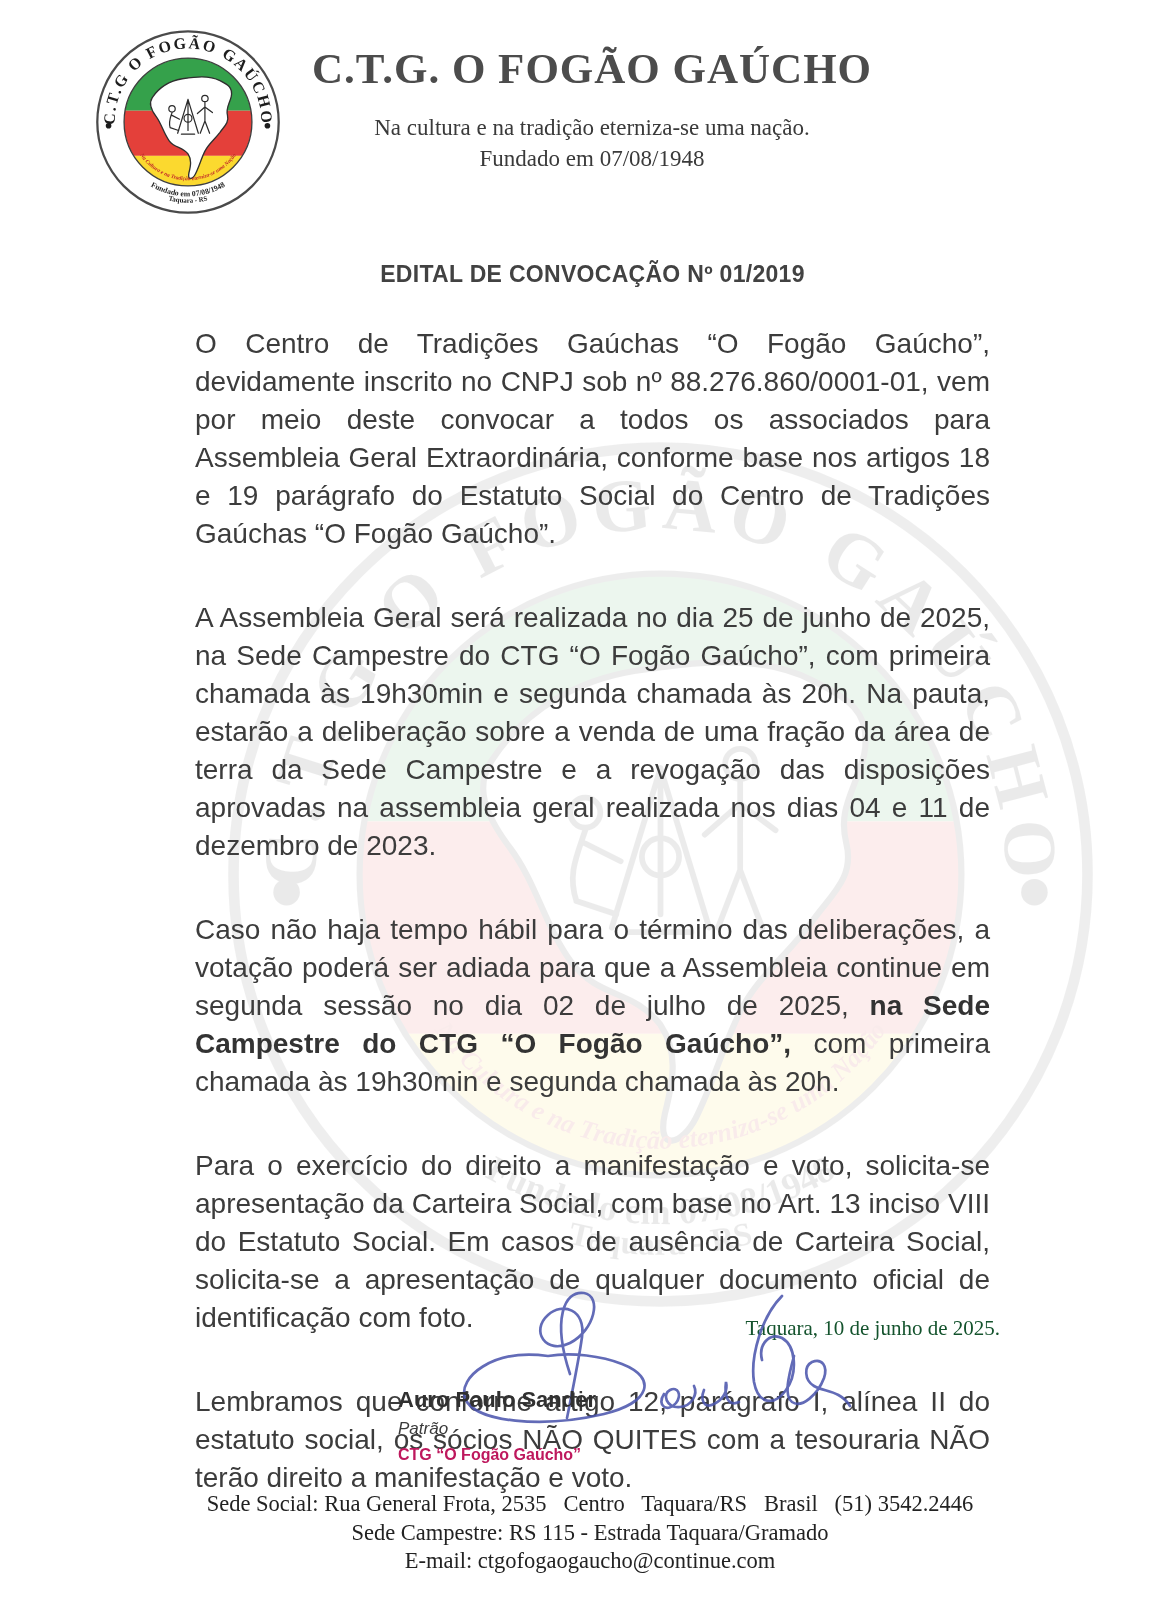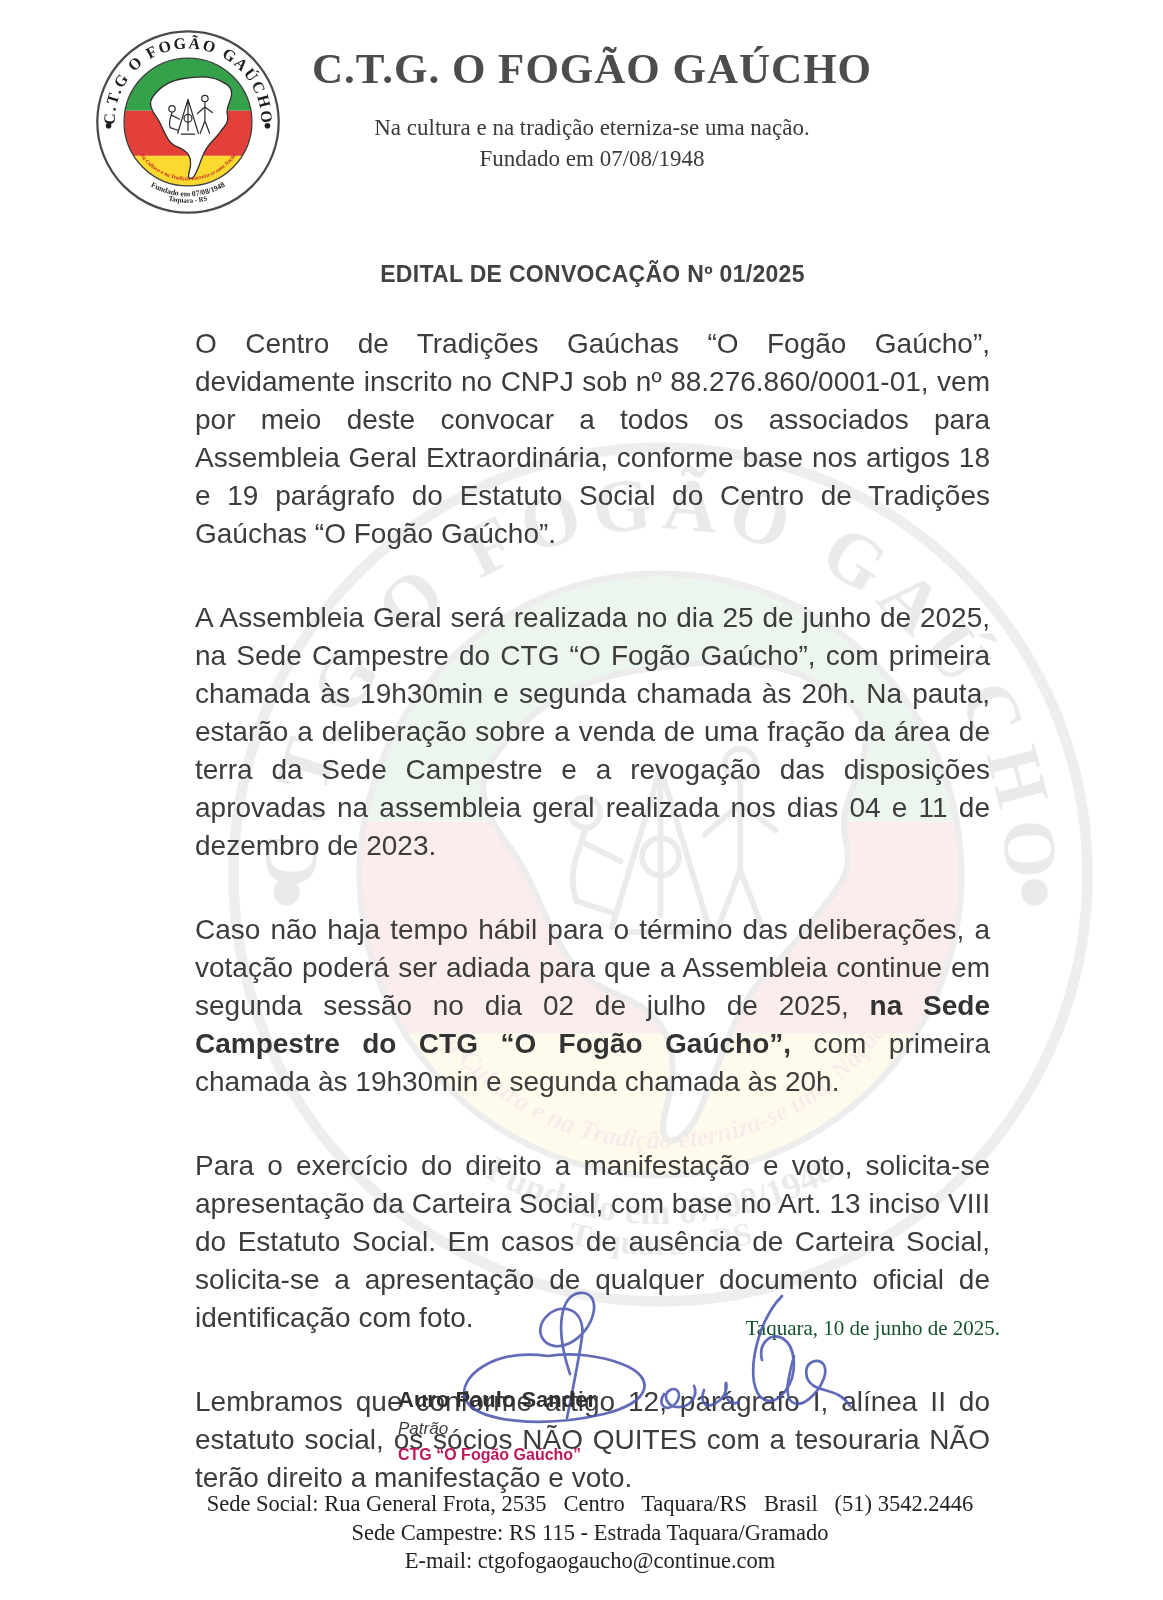--- a/index.html
+++ b/index.html
@@ -127,21 +127,21 @@
 
   <svg class="logo" viewBox="0 0 200 200">
     <use href="#ctg-logo"></use>
   </svg>
   <div class="header-text">
     <div class="org-name">C.T.G. O FOGÃO GAÚCHO</div>
     <div class="tagline">Na cultura e na tradição eterniza-se uma nação.</div>
     <div class="founded">Fundado em 07/08/1948</div>
   </div>
 
-  <div class="doc-title">EDITAL DE CONVOCAÇÃO Nº 01/2025</div>
+  <div class="doc-title">EDITAL DE CONVOCAÇÃO Nº 01/2019</div>
 
   <div class="body-text">
     <p>O Centro de Tradições Gaúchas “O Fogão Gaúcho”, devidamente inscrito no CNPJ sob nº 88.276.860/0001-01, vem por meio deste convocar a todos os associados para Assembleia Geral Extraordinária, conforme base nos artigos 18 e 19 parágrafo do Estatuto Social do Centro de Tradições Gaúchas “O Fogão Gaúcho”.</p>
     <p>A Assembleia Geral será realizada no dia 25 de junho de 2025, na Sede Campestre do CTG “O Fogão Gaúcho”, com primeira chamada às 19h30min e segunda chamada às 20h. Na pauta, estarão a deliberação sobre a venda de uma fração da área de terra da Sede Campestre e a revogação das disposições aprovadas na assembleia geral realizada nos dias 04 e 11 de dezembro de 2023.</p>
     <p><span>Caso não haja tempo hábil para o término das deliberações, a votação poderá ser adiada para que a Assembleia continue em segunda sessão no dia 02 de julho de 2025, </span><strong>na Sede Campestre do CTG “O Fogão Gaúcho”,</strong><span> com primeira chamada às 19h30min e segunda chamada às 20h.</span></p>
     <p>Para o exercício do direito a manifestação e voto, solicita-se apresentação da Carteira Social, com base no Art. 13 inciso VIII do Estatuto Social. Em casos de ausência de Carteira Social, solicita-se a apresentação de qualquer documento oficial de identificação com foto.</p>
     <p>Lembramos que conforme artigo 12, parágrafo I, alínea II do estatuto social, os sócios NÃO QUITES com a tesouraria NÃO terão direito a manifestação e voto.</p>
   </div>
 
   <div class="place-date">Taquara, 10 de junho de 2025.</div>

